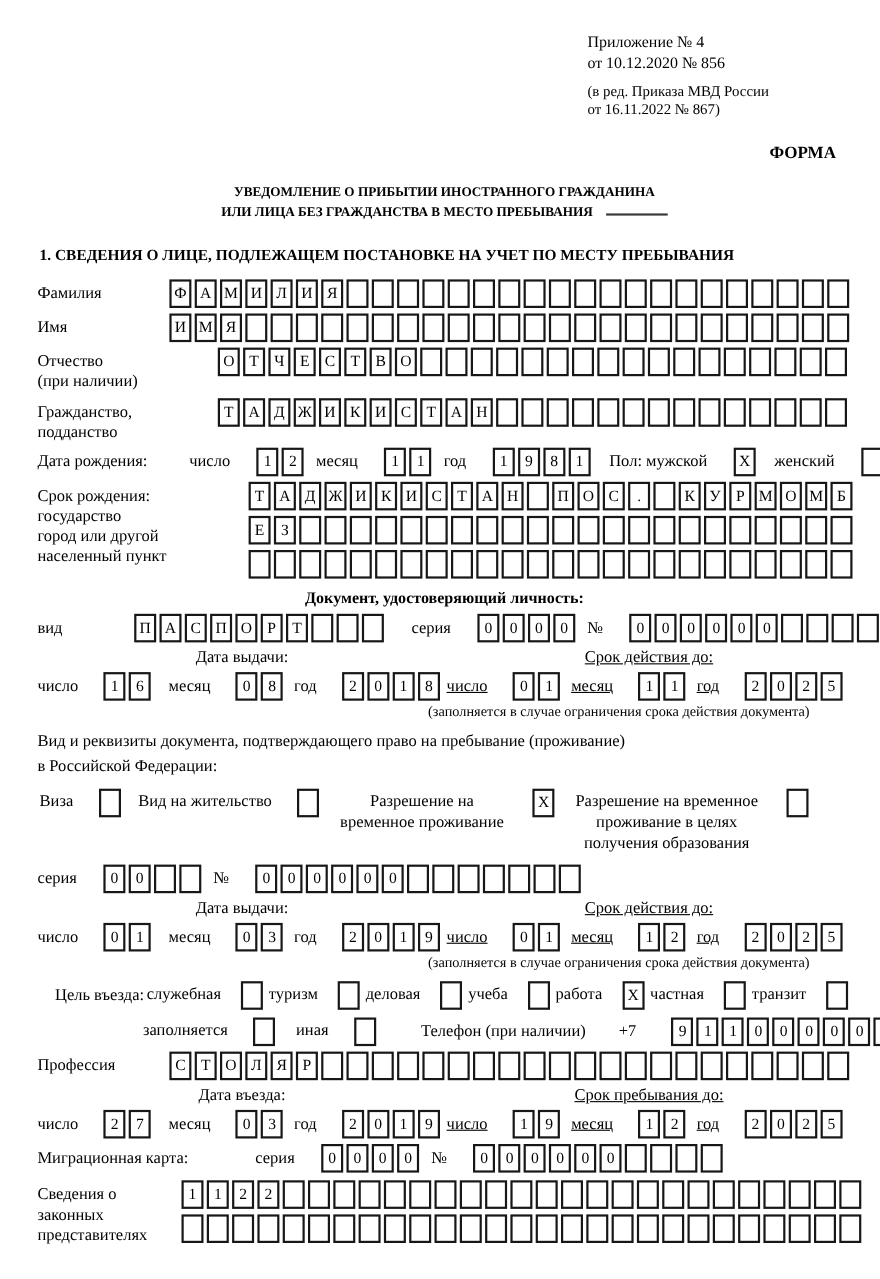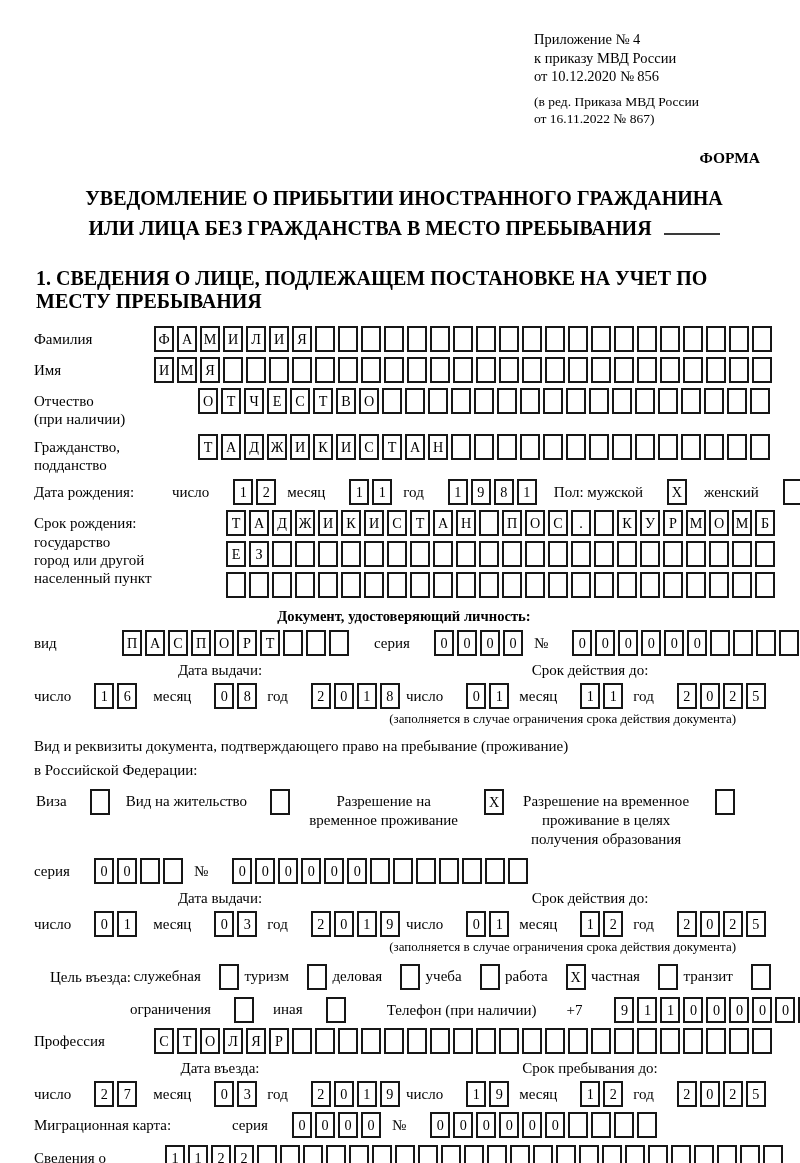--- a/index.html
+++ b/index.html
@@ -5,63 +5,62 @@
   html,body { margin:0; background:#fff; }
   body {
     width:800px; min-height:1163px; box-sizing:border-box;
     padding:30px 26px 16px 34px;
     color:#000; font-family:"Liberation Serif","DejaVu Serif",serif; font-size:15px;
   }
   
   .annex { margin-left:auto; width:240px; line-height:1.28; font-size:14.5px; }
   .annex .edition { font-size:13.5px; margin-top:7px; }
   .forma { text-align:right; font-weight:bold; margin:22px 14px 0 0; font-size:15.5px; }
-  .title { text-align:center; font-weight:bold; font-size:20px; line-height:1.5; margin-top:16px; }
+  .title { text-align:center; font-weight:bold; font-size:12px; line-height:1.5; margin-top:16px; }
   .blank-line { display:inline-block; width:56px; border-bottom:2px solid #3a3a3a; height:0.95em; margin-left:12px; }
-  .section-heading { font-weight:bold; font-size:20px; margin:24px 0 12px 2px; }
+  .section-heading { font-weight:bold; font-size:14px; margin:24px 0 12px 2px; }
   
   .row { display:flex; align-items:flex-start; margin:4px 0; gap:8px; }
   .lbl { flex:none; padding-top:5px; line-height:1.22; }
   .lbl .sub { display:block; }
   .cells { flex:none; line-height:0; white-space:nowrap; padding-top:1px;padding-left:16px; }
   .cell {
     display:inline-block; box-sizing:border-box; width:20px; height:26px;
     border:2px solid #171717; margin-right:3px; text-align:center;
     font-size:14.2px; line-height:22px; vertical-align:top; background:#fff;
   }
   .stack > .cells { display:block; margin-bottom:4px; }
   .w64{width:64px} .w96{width:96px} .w130{width:130px} .w140{width:140px} .w168{width:168px} .w105{width:105px} .w155{width:155px} .w172{width:172px}
   .ml14{margin-left:14px} .ml22{margin-left:22px} .ml6{margin-left:6px}
   
   .doc-heading { text-align:center; font-weight:bold; font-size:14.6px; margin:6px 0 4px 0; }
   
   .dates-row { display:flex; margin:6px 0 2px 0; }
   .dates-col-left { width:372px; flex:none; }
-  .dates-col-right { flex:1; }
+  .dates-col-right { flex:1;text-decoration:underline; }
   .dr-heading { text-align:center; margin-bottom:3px; }
   .dr-line { display:flex; align-items:flex-start; gap:7px; }
   .dr-line .lbl { padding-top:5px; }
   .note-right { text-align:right; padding-right:38px; font-size:13px; margin:2px 0 4px 0; }
   
   .opts { display:flex; align-items:flex-start; gap:13px; margin:6px 0 8px 2px; }
   .opt { display:flex; align-items:flex-start; gap:7px; }
   .opt-text { padding-top:4px; line-height:1.28; }
   .opt-text.center { text-align:center; }
   .purposes { display:flex; align-items:flex-start; justify-content:space-between; margin:8px 0 2px 16px; }
   .purposes .opt { gap:2px; }
   .purposes2 { display:flex; align-items:flex-start; gap:16px; margin:6px 0 4px 96px; }
   .intro { margin:8px 0 2px 0; line-height:1.55; }
   .reps { display:flex; gap:10px; margin-top:6px; }
 </style>
 </head>
 <body>
 
 <div class="annex">
   <div>Приложение № 4</div>
-  <div>к приказу МВД России</div>
   <div>от 10.12.2020 № 856</div>
   <div class="edition">
     <div>(в ред. Приказа МВД России</div>
     <div>от 16.11.2022 № 867)</div>
   </div>
 </div>
 
 <div class="forma">ФОРМА</div>
 
 <div class="title">
@@ -247,21 +246,21 @@
     <span class="cells"><span class="cell"></span></span>
   </div>
   <div class="opt">
     <span class="opt-text">транзит</span>
     <span class="cells"><span class="cell"></span></span>
   </div>
 </div>
 
 <div class="purposes2">
   <div class="opt">
-    <span class="opt-text">ограничения</span>
+    <span class="opt-text">заполняется</span>
     <span class="cells"><span class="cell"></span></span>
   </div>
   <div class="opt">
     <span class="opt-text">иная</span>
     <span class="cells"><span class="cell"></span></span>
   </div>
   <span class="lbl ml22">Телефон (при наличии)</span>
   <span class="lbl ml14">+7</span>
   <span class="cells"><span class="cell">9</span><span class="cell">1</span><span class="cell">1</span><span class="cell">0</span><span class="cell">0</span><span class="cell">0</span><span class="cell">0</span><span class="cell">0</span><span class="cell">0</span><span class="cell"></span></span>
 </div>

